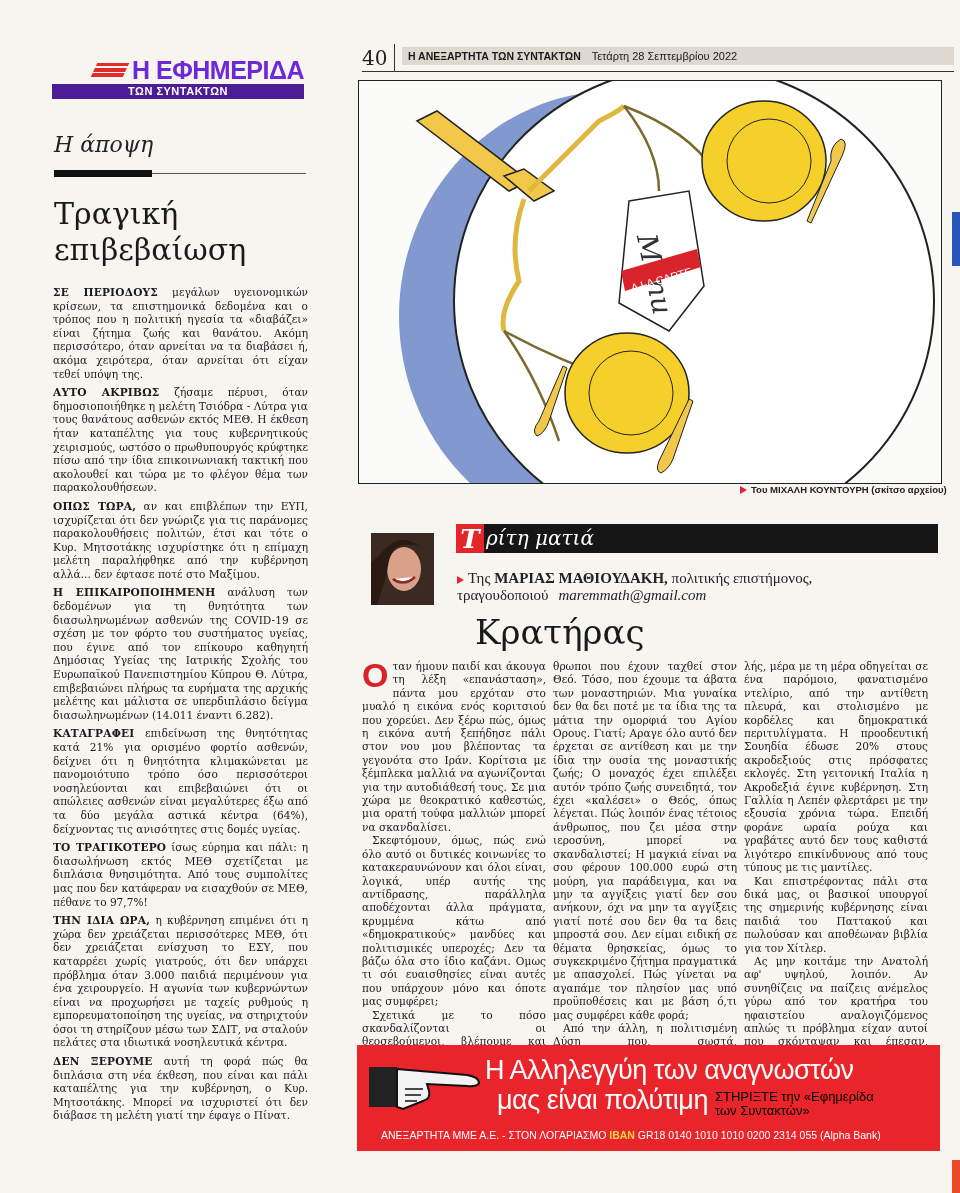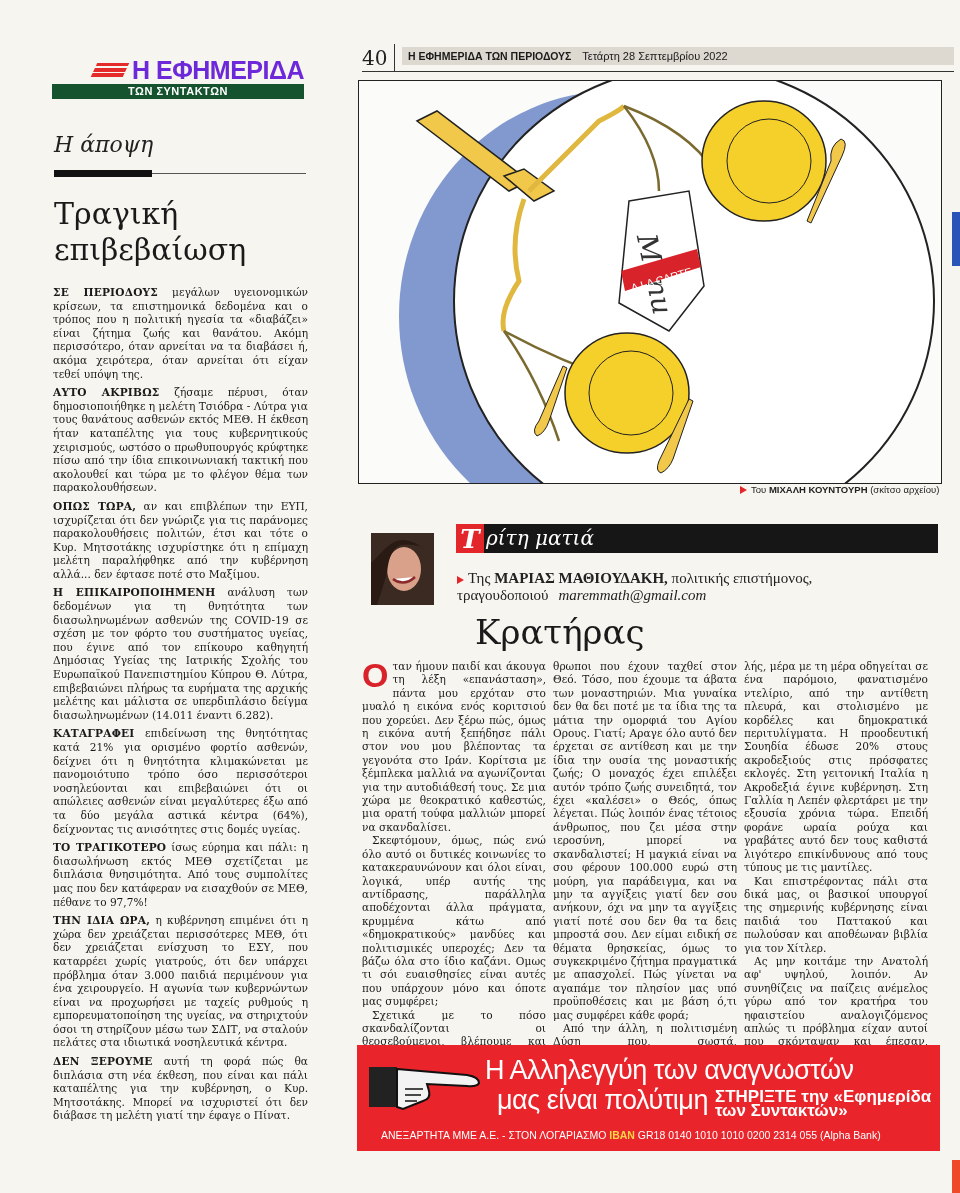--- a/index.html
+++ b/index.html
@@ -15,21 +15,21 @@
   #masthead .brand {
     display:flex; align-items:center; justify-content:flex-end;
     font-family:"Liberation Sans", sans-serif; font-weight:bold;
     font-size:25px; letter-spacing:-0.5px; color:#6d28d9; height:28px;
   }
   #masthead .speed { display:inline-block; width:32px; height:14px; margin-right:6px;
     background:linear-gradient(180deg,#e52a2a 0 25%,transparent 25% 37%,#e52a2a 37% 62%,transparent 62% 75%,#e52a2a 75% 100%);
     transform:skewX(-25deg);
   }
   #masthead .sub {
-    background:#14532d; color:#fff; text-align:center;
+    background:#4c1d95; color:#fff; text-align:center;
     font-family:"Liberation Sans", sans-serif; font-weight:bold; font-size:11px;
     height:15px; line-height:15px; letter-spacing:0.5px;
   }
   #section-label { left:54px; top:132px; font-style:italic; font-size:22px; color:#222; }
   #section-rule { left:54px; top:170px; width:252px; height:6px; }
   #section-rule .thick { position:absolute; left:0; top:0; width:98px; height:7px; background:#111; }
   #section-rule .thin { position:absolute; left:98px; top:3px; width:154px; height:1px; background:#555; }
   #left-title { left:54px; top:196px; width:260px; font-size:30px; line-height:36px; color:#1a1a1a; font-weight:normal; margin:0; }
 
   #left-body { left:53px; top:286px; width:255px; font-size:10.6px; line-height:13.6px; text-align:justify; }
@@ -40,21 +40,21 @@
   #page-header { left:362px; top:44px; width:592px; height:26px; }
   #page-number { position:absolute; left:0; top:2px; font-size:20px; color:#222; }
   #page-header .vbar { position:absolute; left:32px; top:0; width:1px; height:28px; background:#333; }
   #header-band { position:absolute; left:40px; top:3px; width:552px; height:18px; background:#ddd8d0;
     font-family:"Liberation Sans", sans-serif; font-size:11px; line-height:18px; padding-left:6px; box-sizing:border-box; }
   #header-band b { font-size:10.5px; margin-right:8px; }
   #page-header .hrule { position:absolute; left:0; top:27px; width:592px; height:1px; background:#333; }
 
   
   #cartoon { left:358px; top:80px; width:582px; height:402px; border:1.5px solid #222; background:#fbfbfa; overflow:hidden; }
-  #cartoon-credit { left:740px; top:484px; font-family:"Liberation Sans", sans-serif; font-size:9.5px; color:#222; }
+  #cartoon-credit { left:740px; top:484px; font-family:"Liberation Sans", sans-serif; font-size:9.5px; color:#222;font-weight:bold; }
   .red-tri { display:inline-block; width:0; height:0; border-left:7px solid #e3262a; border-top:4px solid transparent; border-bottom:4px solid transparent; margin-right:4px; vertical-align:middle; }
 
   
   #author-photo { left:371px; top:533px; width:63px; height:72px; overflow:hidden; background:#3b2a22; }
   #column-banner { left:456px; top:524px; width:482px; height:29px; background:#161616; }
   #column-banner .T { position:absolute; left:0; top:0; width:28px; height:29px; background:#e3262a; color:#fff;
     font-style:italic; font-weight:bold; font-size:26px; line-height:30px; text-align:center; }
   #column-banner .rest { position:absolute; left:30px; top:1px; color:#fff; font-style:italic; font-size:20px; line-height:27px;text-align:center; }
   #byline { left:457px; top:570px; font-family:Liberation Serif, serif; font-size:15px; color:#222; }
   #byline .email { font-style:italic; margin-left:10px; }
@@ -65,21 +65,21 @@
   .col p.noind { text-indent:0; }
   #col1 { left:362px; } #col2 { left:553px; } #col3 { left:744px; }
   .dropcap { float:left; font-family:"Liberation Sans", sans-serif; font-weight:bold; color:#d9232a;
     font-size:34px; line-height:28px; margin:1px 4px 0 0; }
 
   
   #solidarity-ad { left:357px; top:1045px; width:583px; height:106px; background:#e9242a; color:#fff; font-family:"Liberation Sans", sans-serif; }
   #solidarity-ad .hand { position:absolute; left:10px; top:8px; width:115px; height:64px; }
   #solidarity-ad .h1 { position:absolute; left:128px; top:10px; font-size:27px; line-height:30px; letter-spacing:-0.5px; }
   #solidarity-ad .h2 { position:absolute; left:140px; top:40px; font-size:27px; line-height:30px; letter-spacing:-0.5px; }
-  #solidarity-ad .cta { position:absolute; left:358px; top:45px; color:#ffffff; font-weight:bold; font-size:17px; line-height:14px; }
+  #solidarity-ad .cta { position:absolute; left:358px; top:45px; color:#000000; font-weight:normal; font-size:13px; line-height:14px; }
   #solidarity-ad .foot { position:absolute; left:24px; top:84px; font-size:10.5px; }
   #solidarity-ad .foot .iban { color:#ffd54a; font-weight:bold; }
 
   
   #edge-strip-blue { left:952px; top:212px; width:8px; height:54px; background:#2a55b8; }
   #edge-strip-red { left:952px; top:1160px; width:8px; height:33px; background:#ee4a2a; }
 </style>
 </head>
 <body>
 
@@ -109,21 +109,21 @@
   <p><span class="lead">ΚΑΤΑΓΡΑΦΕΙ</span><span> επιδείνωση της θνητότητας κατά 21% για ορισμένο φορτίο ασθενών, δείχνει ότι η θνητότητα κλιμακώνεται με πανομοιότυπο τρόπο όσο περισσότεροι νοσηλεύονται και επιβεβαιώνει ότι οι απώλειες ασθενών είναι μεγαλύτερες έξω από τα δύο μεγάλα αστικά κέντρα (64%), δείχνοντας τις ανισότητες στις δομές υγείας.</span></p>
   <p><span class="lead">ΤΟ ΤΡΑΓΙΚΟΤΕΡΟ</span><span> ίσως εύρημα και πάλι: η διασωλήνωση εκτός ΜΕΘ σχετίζεται με διπλάσια θνησιμότητα. Από τους συμπολίτες μας που δεν κατάφεραν να εισαχθούν σε ΜΕΘ, πέθανε το 97,7%!</span></p>
   <p><span class="lead">ΤΗΝ ΙΔΙΑ ΩΡΑ,</span><span> η κυβέρνηση επιμένει ότι η χώρα δεν χρειάζεται περισσότερες ΜΕΘ, ότι δεν χρειάζεται ενίσχυση το ΕΣΥ, που καταρρέει χωρίς γιατρούς, ότι δεν υπάρχει πρόβλημα όταν 3.000 παιδιά περιμένουν για ένα χειρουργείο. Η αγωνία των κυβερνώντων είναι να προχωρήσει με ταχείς ρυθμούς η εμπορευματοποίηση της υγείας, να στηριχτούν όσοι τη στηρίζουν μέσω των ΣΔΙΤ, να σταλούν πελάτες στα ιδιωτικά νοσηλευτικά κέντρα.</span></p>
   <p><span class="lead">ΔΕΝ ΞΕΡΟΥΜΕ</span><span> αυτή τη φορά πώς θα διπλάσια στη νέα έκθεση, που είναι και πάλι καταπέλτης για την κυβέρνηση, ο Κυρ. Μητσοτάκης. Μπορεί να ισχυριστεί ότι δεν διάβασε τη μελέτη γιατί την έφαγε ο Πίνατ.</span></p>
 </div>
 
 <div id="page-header" class="abs">
   <span id="page-number">40</span>
   <div class="vbar"></div>
   <div id="header-band">
-    <b>Η ΕΦΗΜΕΡΙΔΑ ΤΩΝ ΠΕΡΙΟΔΟΥΣ</b>
+    <b>Η ΑΝΕΞΑΡΤΗΤΑ ΤΩΝ ΣΥΝΤΑΚΤΩΝ</b>
     <span>Τετάρτη 28 Σεπτεμβρίου 2022</span>
   </div>
   <div class="hrule"></div>
 </div>
 
 <div id="cartoon" class="abs">
   <svg width="582" height="402" viewBox="0 0 582 402">
 
     <ellipse cx="255" cy="235" rx="215" ry="225" fill="#5a78c0" opacity="0.75"></ellipse>
 

